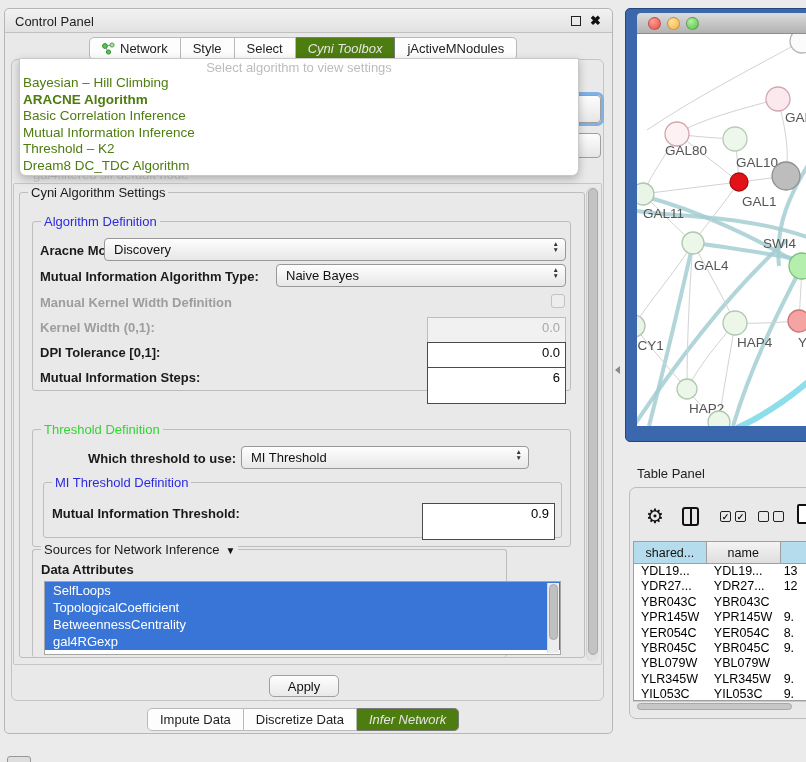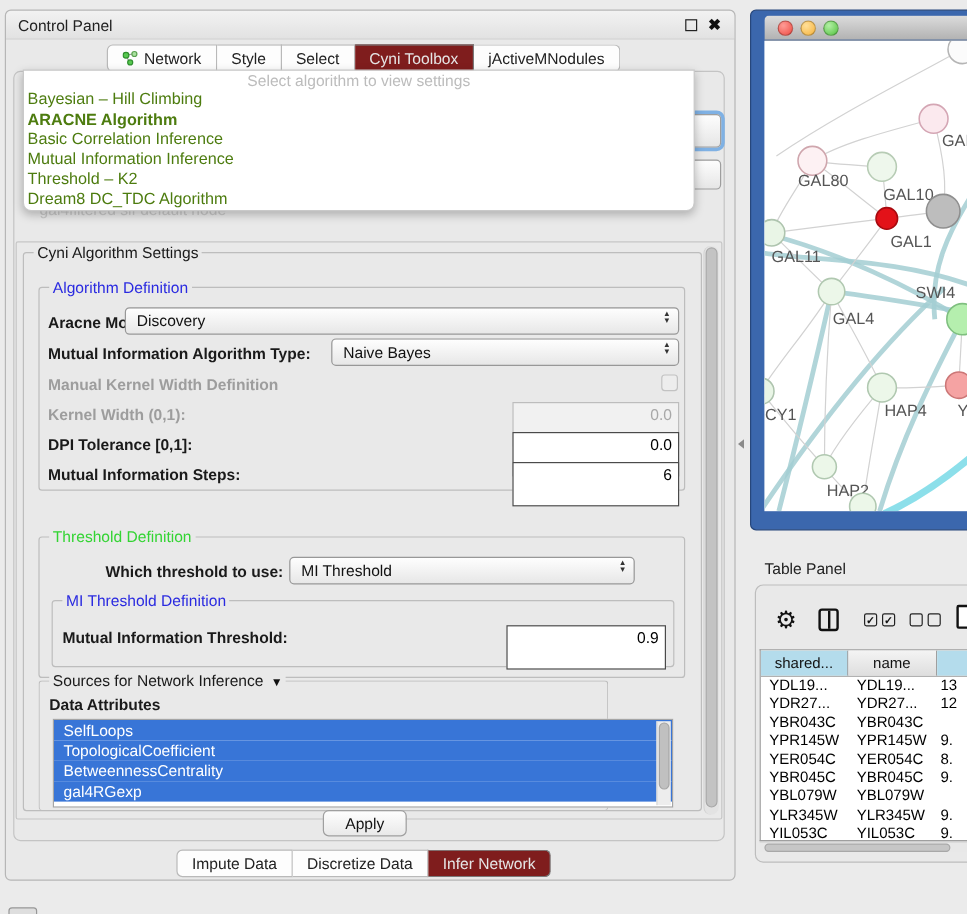--- a/index.html
+++ b/index.html
@@ -27,21 +27,21 @@
 
   
   .tabrow { position:absolute; display:flex; height:23px; }
   .tab {
     display:flex; align-items:center; justify-content:center; gap:5px;
     background:#fdfdfd; border:1px solid #b9b9b9; border-left:none;
     font-size:13px; color:#222; padding:0 12px; white-space:nowrap;
   }
   .tab:first-child { border-left:1px solid #b9b9b9; border-radius:5px 0 0 5px; }
   .tab:last-child { border-radius:0 5px 5px 0; }
-  .tab.selected { background:#7f1d1d; color:#e6e6e6; border-color:#7a7a7a; }
+  .tab.selected { background:#4d7c0f; color:#e6e6e6; border-color:#7a7a7a;font-style:italic; }
 
   
   #cp-content {
     position:absolute; left:6px; top:50px; width:593px; height:642px;
     border:1px solid #c4c4c4; border-radius:6px; background:#e9e9e9;
   }
 
   
   .combo-sliver { position:absolute; background:linear-gradient(#fdfdfd,#e6e6e6); border:1px solid #9e9e9e; border-radius:4px; z-index:1; }
   .combo-sliver.focused { box-shadow:0 0 0 3px #7fb1e4; }
@@ -52,21 +52,21 @@
     position:absolute; left:14px; top:49px; width:560px; height:118px;
     background:#ffffff; border:1px solid #c9c9c9; border-radius:0 0 7px 7px;
     box-shadow:0 3px 8px rgba(0,0,0,0.25); z-index:5; padding-top:1px;
   }
   #algo-placeholder { text-align:center; color:#bcbcbc; font-size:13px; height:15px; }
   .algo-item { height:16.6px; line-height:16.6px; padding-left:3px; font-size:13.5px; color:#4d7c0f; }
   .algo-item.bold { font-weight:bold; }
 
   
   #settings-panel {
-    position:absolute; left:8px; top:192px; width:589px; height:482px;
+    position:absolute; left:8px; top:174px; width:589px; height:482px;
     background:#e9e9e9; border:1px solid #c6c6c6; border-radius:2px;
   }
   .vscrollbar {
     position:absolute; right:2px; top:3px; width:13px; bottom:3px;
     background:#e3e3e3; border-left:1px solid #d0d0d0; border-radius:7px;
   }
   .vscroll-thumb { position:absolute; left:1px; right:1px; top:1px; bottom:6px; background:#c3c3c3; border:1px solid #a9a9a9; border-radius:7px; }
 
   
   .group { position:absolute; border:1px solid #bdbdbd; border-radius:3px; }

